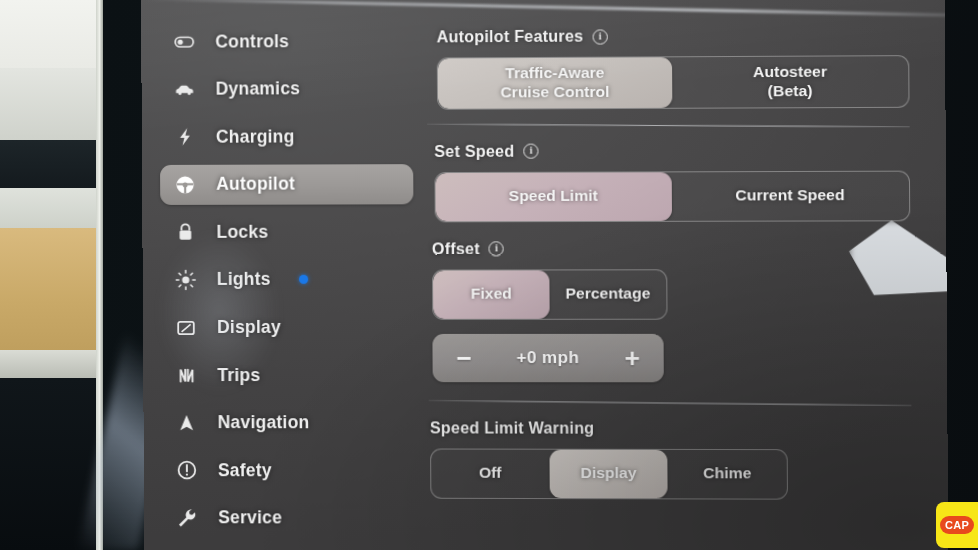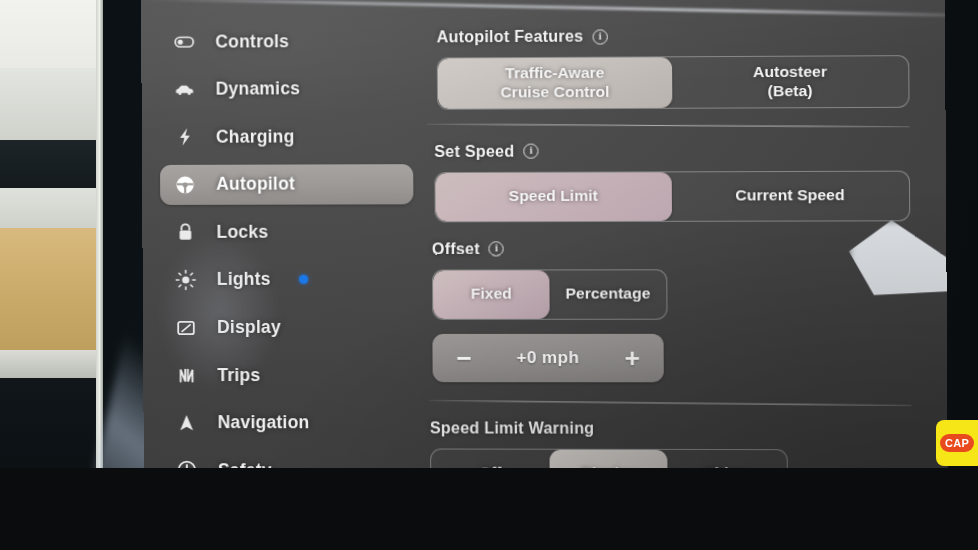--- a/index.html
+++ b/index.html
@@ -10,21 +10,21 @@
     height: 550px;
     overflow: hidden;
     background: #0a0c0d;
     font-family: "Liberation Sans", sans-serif;
   }
 
   
   #photo {
     position: relative;
     width: 978px;
-    height: 468px;
+    height: 550px;
     overflow: hidden;
     background: #07090a;
   }
 
   
   .env {
     position: absolute;
     left: 0; top: 0;
     width: 104px;
     height: 550px;

